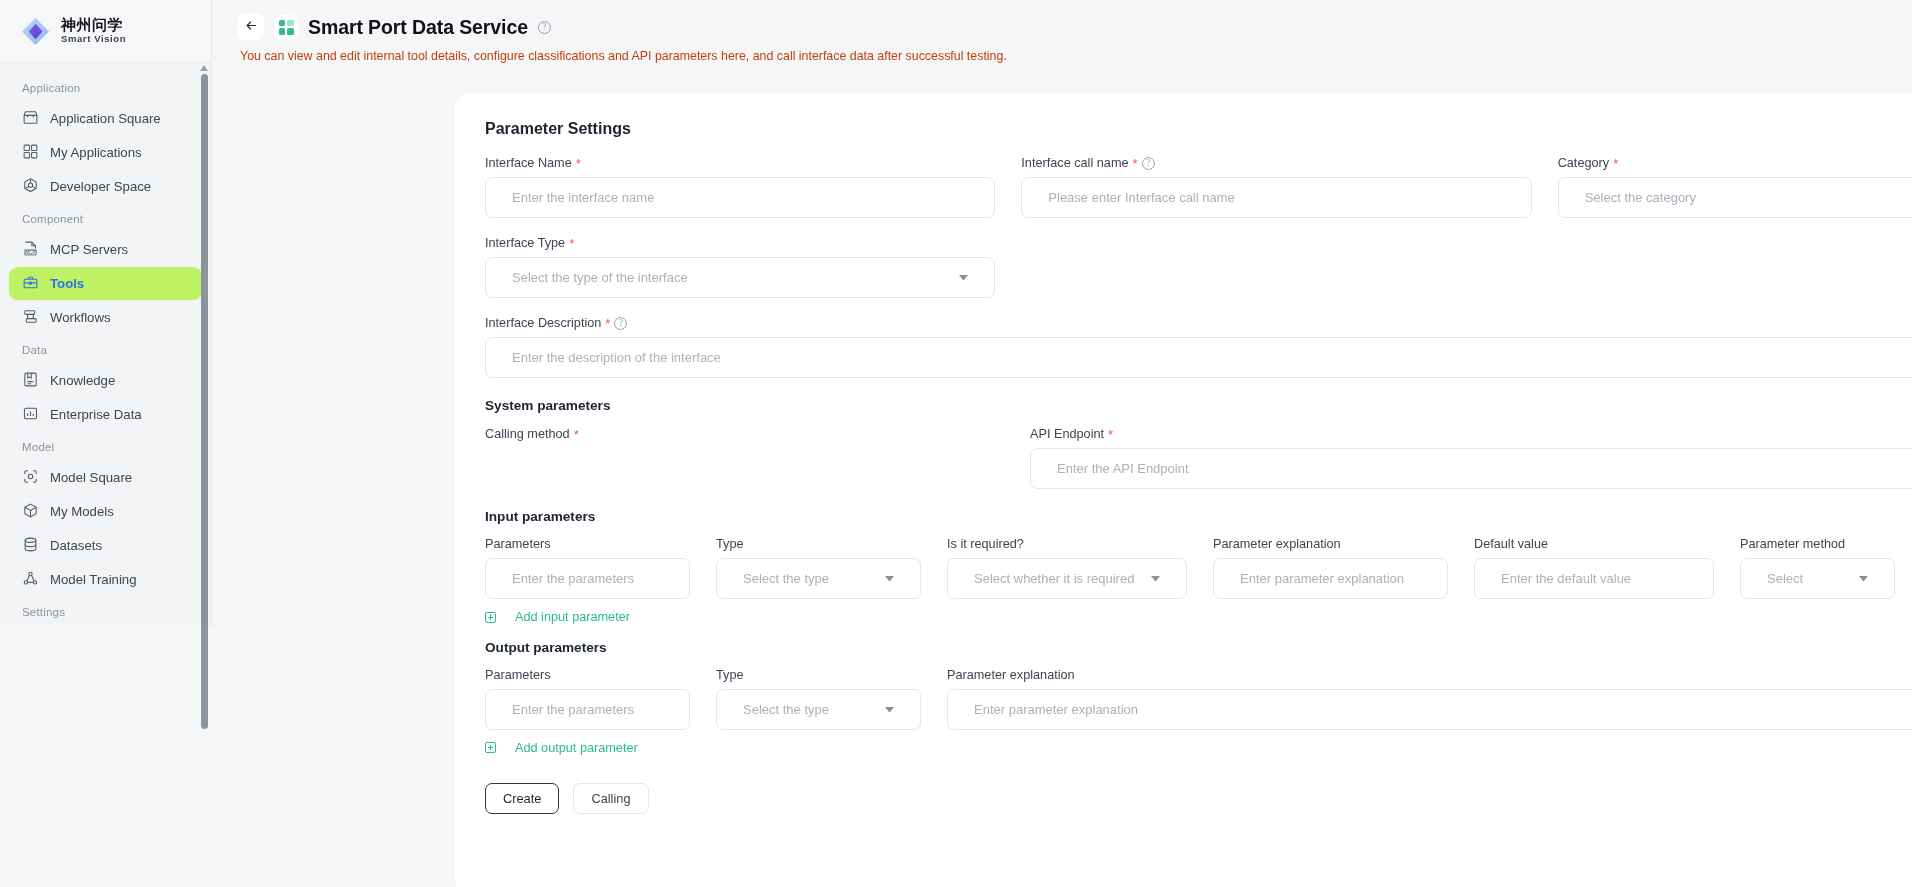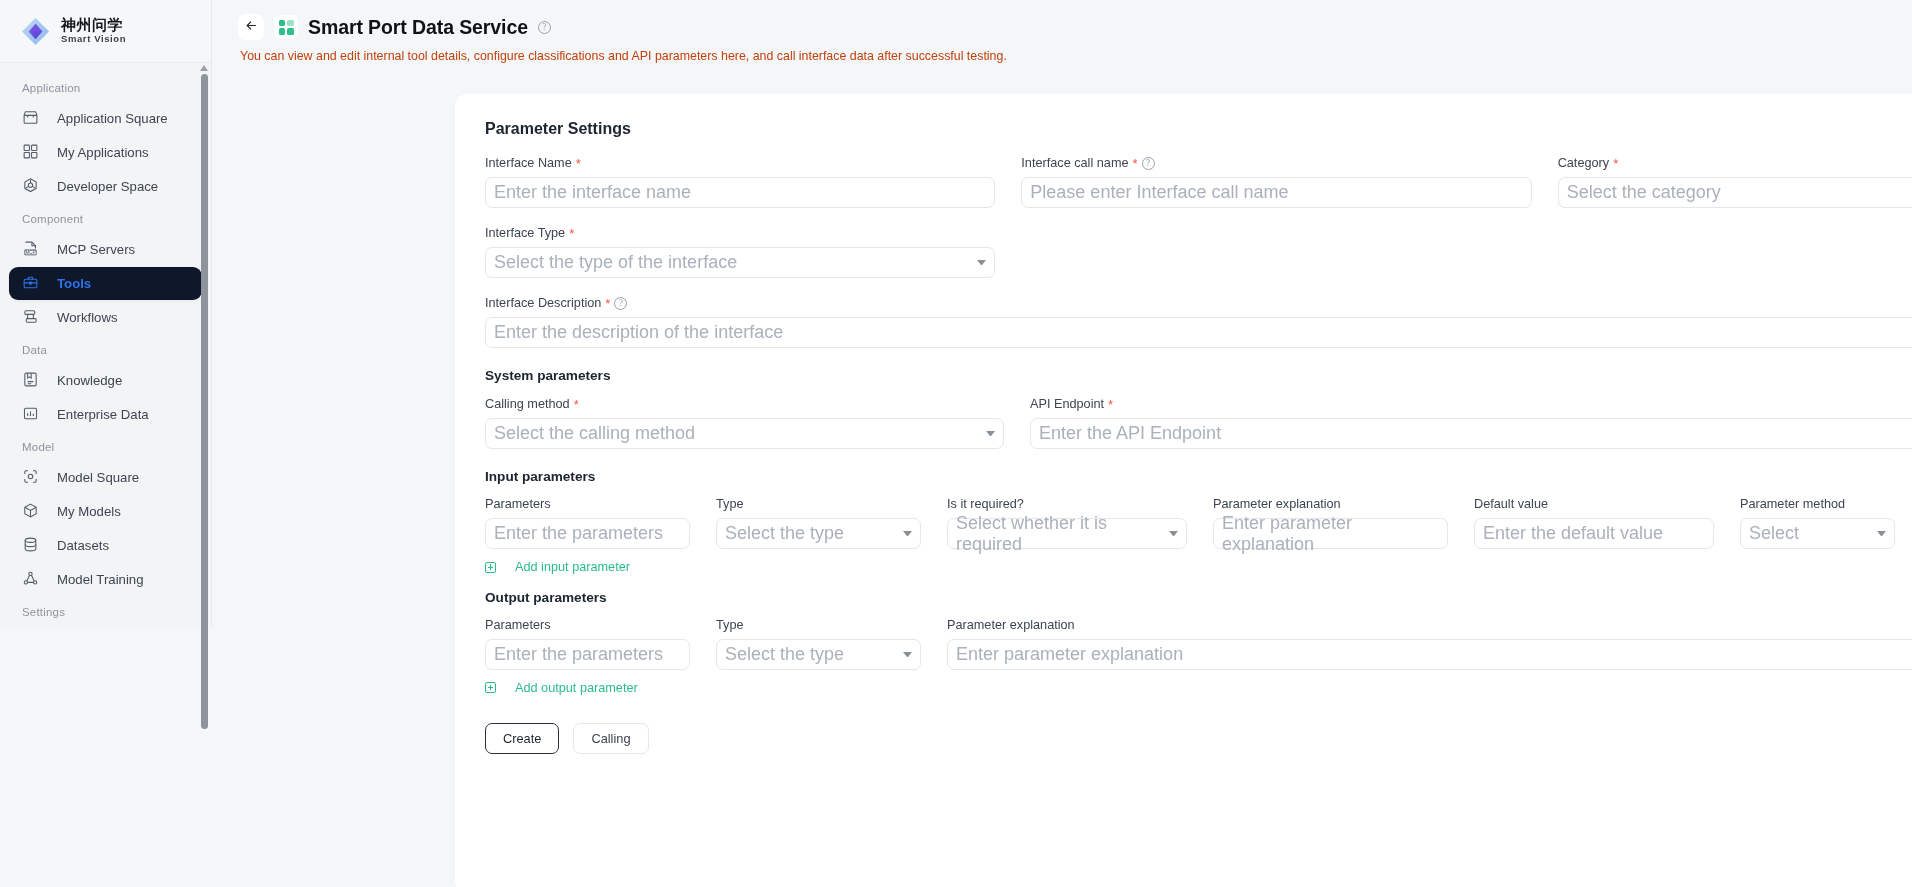--- a/index.html
+++ b/index.html
@@ -33,27 +33,27 @@
 
   .nav-scroll {
     flex: 1 1 auto; overflow: hidden;
     padding: 10px 0 0 0; position: relative;
   }
   .nav-group-label {
     font-size: 11.5px; color: #8d949e;
     padding: 9px 0 7px 22px; letter-spacing: .2px;
   }
   .nav-item {
-    display: flex; align-items: center; gap: 18px;
+    display: flex; align-items: center; gap: 11px;
     height: 33px; margin: 1px 9px 1px 9px;
     padding-left: 13px; border-radius: 9px;
     color: #3d4552; font-size: 13.2px; cursor: pointer;
   }
   .nav-item.active {
-    background: #0f172a; color: #2f72e8; font-weight: 600;
+    background: #bef264; color: #2f72e8; font-weight: 600;
     box-shadow: 0 1px 3px rgba(16,24,40,.06);
   }
   .nav-item.active svg { stroke: #2f72e8; }
   .nav-item svg { width: 17px; height: 17px; stroke: #525b69; fill: none;
                   stroke-width: 1.5; flex: 0 0 17px; }
   .nav-label { white-space: nowrap; }
 
   .sb-track {
     position: absolute; top: 63px; right: 3px;
     width: 8px; height: 824px;
@@ -111,23 +111,23 @@
   .section-title { font-size: 16px; font-weight: 700; color: #1b2430; }
   .sub-title { font-size: 13.6px; font-weight: 700; color: #1b2430; }
 
   .field-label {
     font-size: 12.7px; color: #3d4552; margin-bottom: 7px;
     display: flex; align-items: center; gap: 4px;
   }
   .req { color: #f5554a; font-size: 13px; line-height: 1; }
 
   .ctl {
-    height: 31px; border: 1px solid #e3e6eb; border-radius: 7px;
+    height: 41px; border: 1px solid #e3e6eb; border-radius: 7px;
     background: #fff; display: flex; align-items: center;
-    padding: 0 8px; font-size: 18px; color: #aab1bb;
+    padding: 0 26px; font-size: 13px; color: #aab1bb;
     cursor: text; width: 100%;
   }
   .ctl.sel { cursor: pointer; justify-content: space-between; }
   .caret {
     width: 0; height: 0;
     border-left: 4.5px solid transparent; border-right: 4.5px solid transparent;
     border-top: 5.5px solid #8a9099; flex: 0 0 9px;
   }
 
   .row3 { display: flex; gap: 26px; margin-top: 18px; }
@@ -411,24 +411,20 @@
       </div>
 
       
       <div style="margin-top:20px;" class="sub-title">System parameters</div>
       <div class="row3" style="margin-top:14px;">
         <div class="col">
           <div class="field-label">
             <span>Calling method</span>
             <span class="req">*</span>
           </div>
-          <div class="ctl sel">
-            <span>Select the calling method</span>
-            <span class="caret"></span>
-          </div>
         </div>
         <div style="flex:2 1 0; min-width:0;">
           <div class="field-label">
             <span>API Endpoint</span>
             <span class="req">*</span>
           </div>
           <div class="ctl">Enter the API Endpoint</div>
         </div>
       </div>
 

